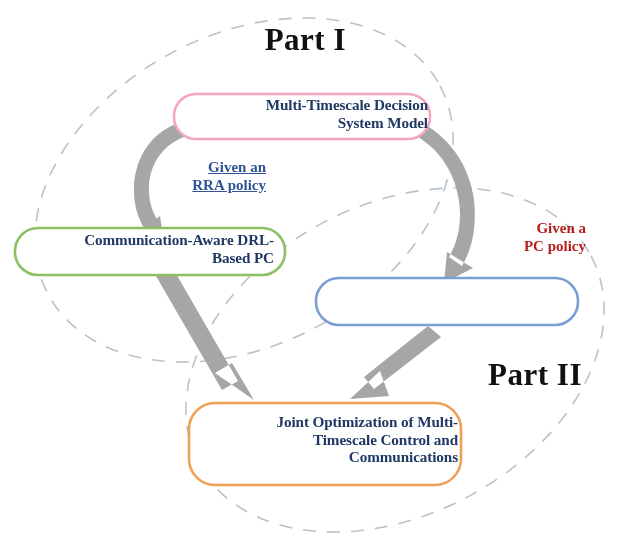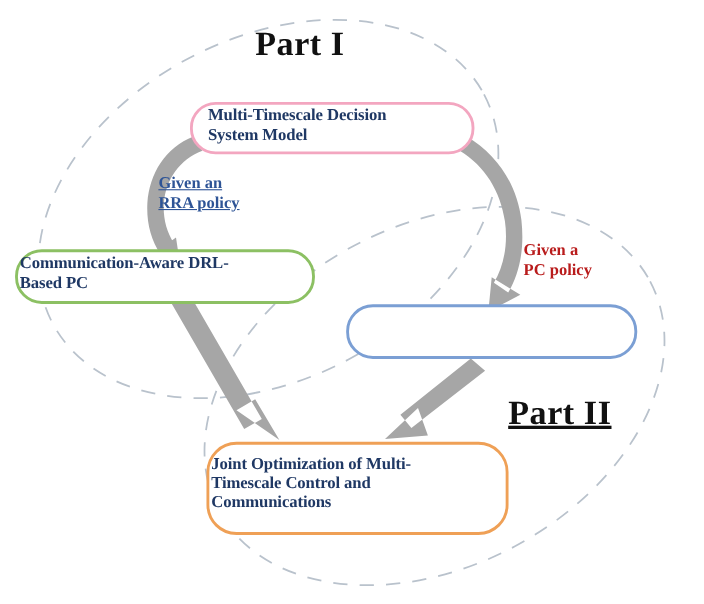--- a/index.html
+++ b/index.html
@@ -32,21 +32,21 @@
   .node-box {
     fill: #ffffff;
   }
   .arrow-shape {
     fill: #a6a6a6;
   }
   .node-label,
   .edge-label,
   .part-label {
     position: absolute;
-    text-align: left;
+    text-align: right;
     line-height: 1.16;
     white-space: pre-line;
   }
   .node-label {
     color: #1f3864;
     font-weight: bold;
     font-size: 15.2px;
     letter-spacing: -0.1px;
   }
   .edge-label {
@@ -55,28 +55,28 @@
     line-height: 1.22;
   }
   .edge-label.blue-text { color: #2e5496; text-decoration: underline; }
   .edge-label.green-text { color: #b91c1c; }
   .part-label {
     color: #111111;
     font-weight: bold;
     font-size: 31px;
     letter-spacing: 0.5px;
   }
-  #label-multi-timescale { left: 176px; top: 96px; width: 252px; padding-left: 13px; }
+  #label-multi-timescale { left: 176px; top: 96px; width: 252px; }
   #label-comm-aware      { left: 18px;  top: 231px; width: 256px; }
   #label-control-aware   { left: 318px; top: 281px; width: 258px; }
   #label-joint-opt       { left: 192px; top: 413px; width: 266px; }
   #label-given-rra       { left: 144px; top: 158px; width: 122px; }
   #label-given-pc        { left: 476px; top: 219px; width: 110px; }
   #label-part-i          { left: 232px; top: 22px;  width: 114px; }
-  #label-part-ii         { left: 462px; top: 357px; width: 120px; text-decoration: underline; }
+  #label-part-ii         { left: 462px; top: 357px; width: 120px; }
 </style>
 </head>
 <body>
 
 <div id="diagram-root">
 
   <svg id="diagram-svg" viewBox="0 0 640 549">
 
     <g>
       <ellipse class="grouping-ellipse" cx="244" cy="190" rx="222" ry="155" transform="rotate(-28 244 190)"></ellipse>

